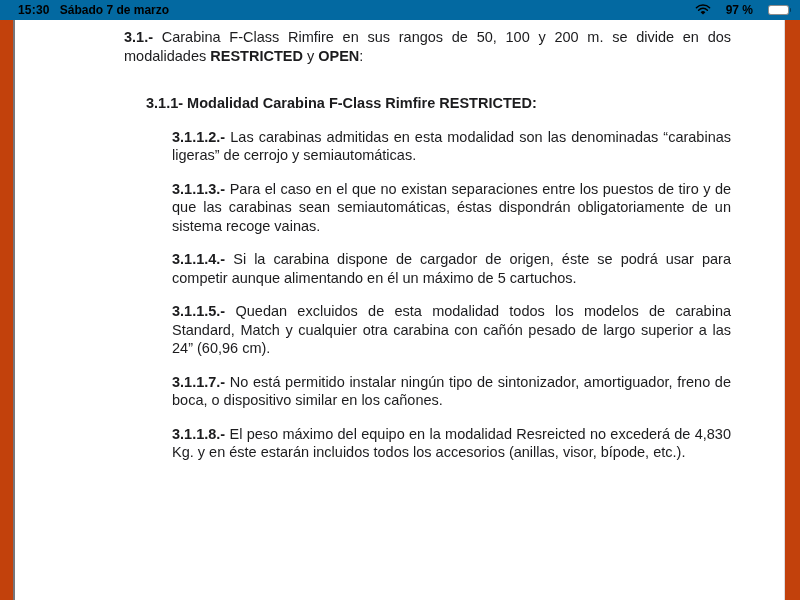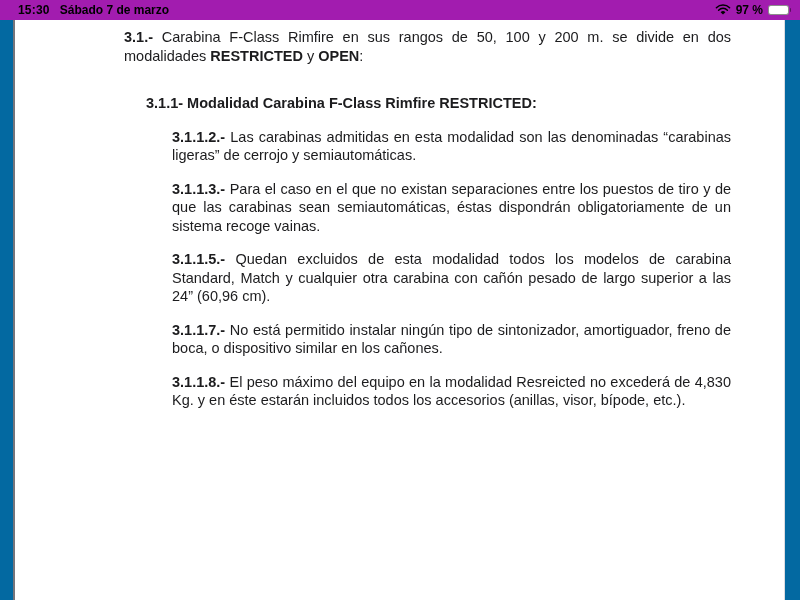--- a/index.html
+++ b/index.html
@@ -5,41 +5,41 @@
   html,body{margin:0;padding:0;}
   body{
     width:800px;height:600px;overflow:hidden;position:relative;
     background:#f0f0f4;
     font-family:"Liberation Sans", sans-serif;
     -webkit-font-smoothing:antialiased;
   }
   
   .statusbar{
     position:absolute;top:0;left:0;width:800px;height:20px;
-    background:#a21caf;display:flex;align-items:center;justify-content:space-between;
+    background:#0369a1;display:flex;align-items:center;justify-content:space-between;
     font-size:12px;font-weight:bold;color:#000;
     box-sizing:border-box;padding:0 8px 0 18px;z-index:5;
   }
   .sb-left{display:flex;align-items:center;gap:10px;}
-  .sb-right{display:flex;align-items:center;gap:5px;}
+  .sb-right{display:flex;align-items:center;gap:15px;}
   .sb-time{letter-spacing:.2px;}
   .wifi-svg{display:block;}
   .battery{position:relative;width:24px;height:11px;display:flex;align-items:center;}
   .battery-body{
     width:21px;height:10px;border:1px solid rgba(0,0,0,.45);border-radius:2.8px;
     box-sizing:border-box;padding:1px;background:#fff;
   }
   .battery-fill{height:100%;width:92%;background:#000;border-radius:1.2px;}
   .battery-cap{
     width:1.6px;height:4px;background:rgba(0,0,0,.45);
     border-radius:0 2px 2px 0;margin-left:.5px;
   }
   
   .viewer{
-    position:absolute;top:20px;left:0;right:0;bottom:0;background:#0369a1;
+    position:absolute;top:20px;left:0;right:0;bottom:0;background:#c2410c;
   }
   .page-edge{
     position:absolute;top:0;bottom:0;left:13px;width:2px;background:#75757b;z-index:3;
   }
   .page{
     position:absolute;top:0;bottom:0;left:15px;width:770px;background:#ffffff;
     border-right:1px solid #dcdce1;box-sizing:border-box;z-index:2;
   }
   
   .doc{
@@ -90,20 +90,22 @@
 
       <p class="p-heading">3.1.1- Modalidad Carabina F-Class Rimfire RESTRICTED:</p>
 
 
       <p><span class="pnum">3.1.1.2.-</span>
         <span>Las carabinas admitidas en esta modalidad son las denominadas “carabinas ligeras” de cerrojo y semiautomáticas.</span></p>
 
       <p><span class="pnum">3.1.1.3.-</span>
         <span>Para el caso en el que no existan separaciones entre los puestos de tiro y de que las carabinas sean semiautomáticas, éstas dispondrán obligatoriamente de un sistema recoge vainas.</span></p>
 
+      <p><span class="pnum">3.1.1.4.-</span>
+        <span>Si la carabina dispone de cargador de origen, éste se podrá usar para competir aunque alimentando en él un máximo de 5 cartuchos.</span></p>
 
       <p><span class="pnum">3.1.1.5.-</span>
         <span>Quedan excluidos de esta modalidad todos los modelos de carabina Standard, Match y cualquier otra carabina con cañón pesado de largo superior a las 24” (60,96 cm).</span></p>
 
 
       <p><span class="pnum">3.1.1.7.-</span>
         <span>No está permitido instalar ningún tipo de sintonizador, amortiguador, freno de boca, o dispositivo similar en los cañones.</span></p>
 
       <p><span class="pnum">3.1.1.8.-</span>
         <span>El peso máximo del equipo en la modalidad Resreicted no excederá de 4,830 Kg. y en éste estarán incluidos todos los accesorios (anillas, visor, bípode, etc.).</span></p>

